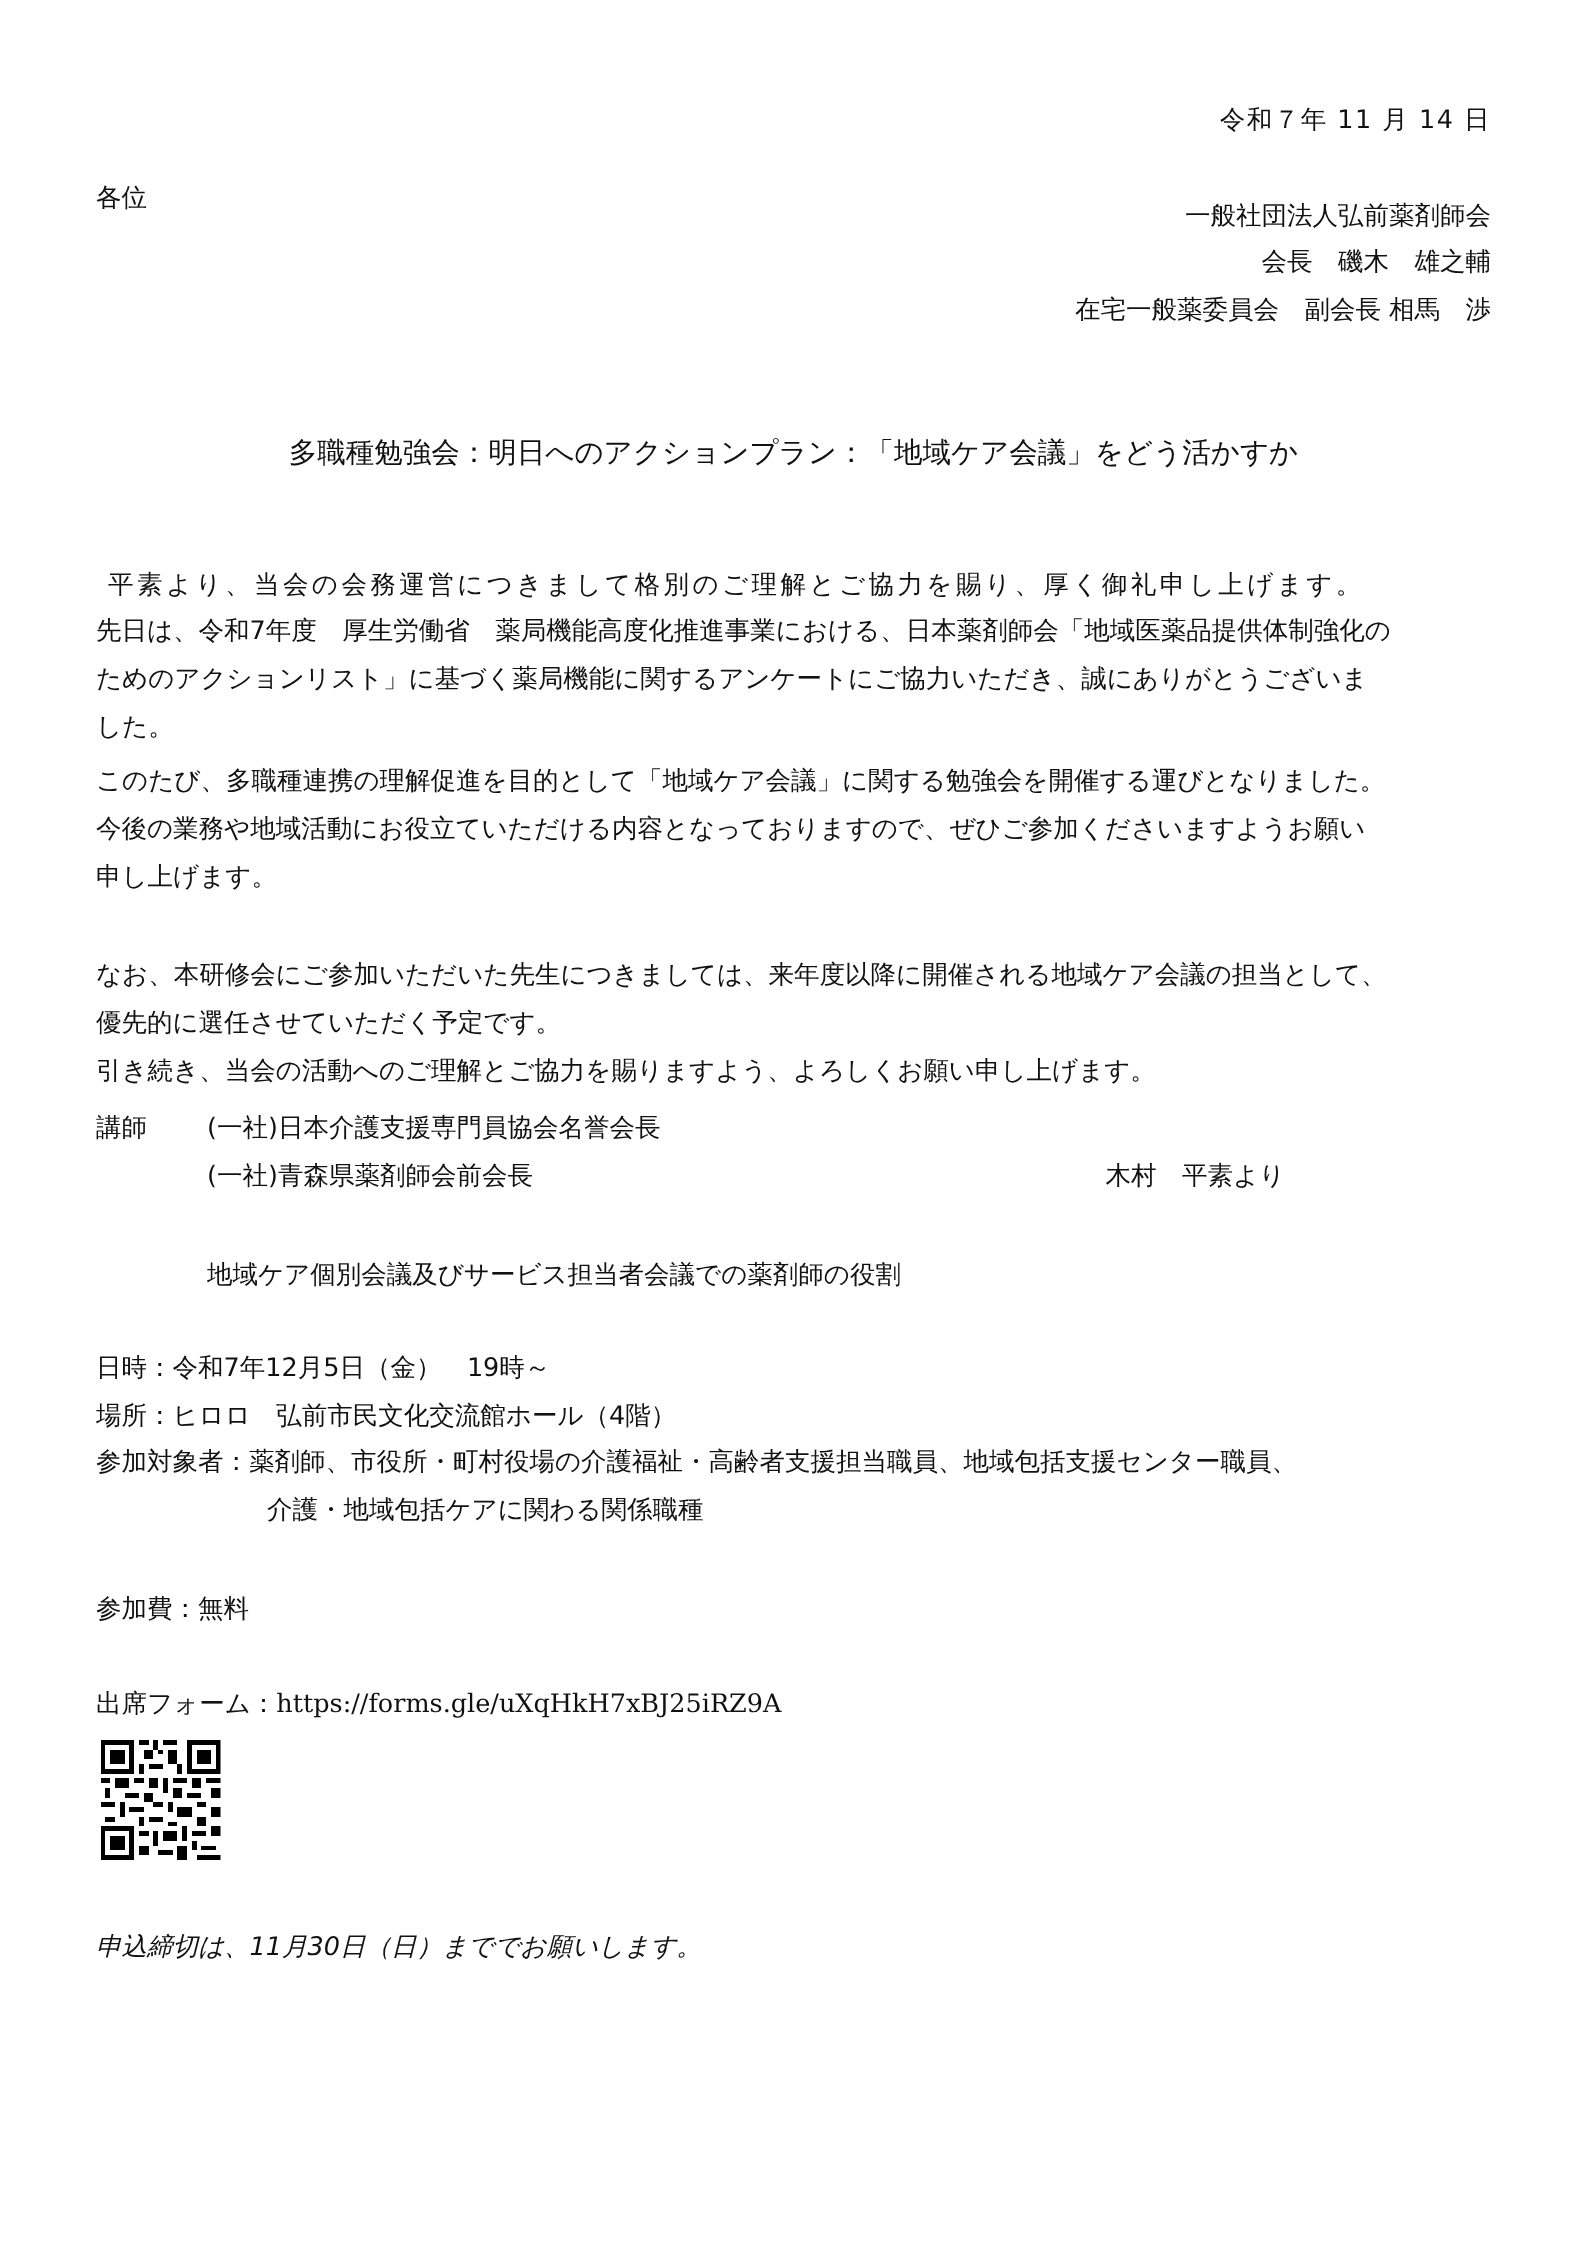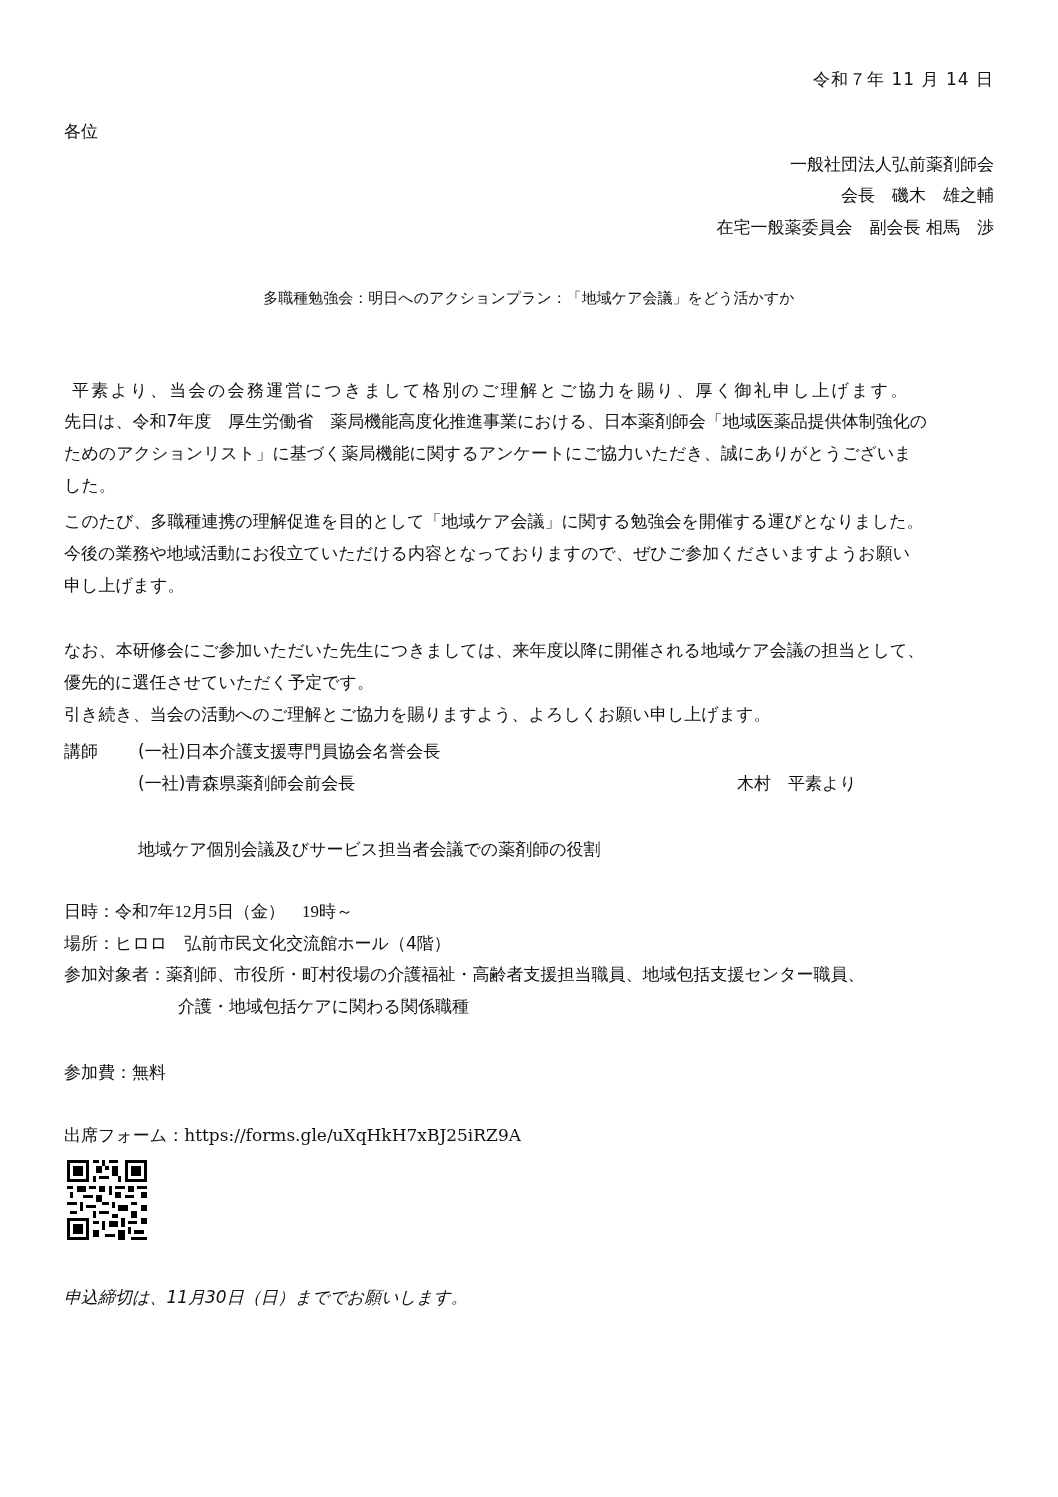--- a/index.html
+++ b/index.html
@@ -3,46 +3,46 @@
   <meta charset="utf-8">
   <style>
     html, body { margin: 0; padding: 0; background: #ffffff; }
     body {
       width: 1058px; height: 1497px; position: relative; overflow: hidden;
       font-family: "DejaVu Sans", "Liberation Sans", sans-serif;
       color: #111111;
       font-size: 17px;
     }
     .abs { position: absolute; white-space: nowrap; }
-    .right { text-align: left; margin-top: 20px; }
+    .right { text-align: left; }
     .date { right: 64px; top: 68px; font-size: 17px; letter-spacing: 1px; }
     .addressee { left: 64px; top: 84px; margin-top: 36px; }
     .sender { right: 64px; line-height: 31px; }
     .sender1 { top: 129px; }
     .sender2 { top: 160px; }
     .sender3 { top: 192px; }
-    .title { left: 0; width: 1058px; top: 289px; text-align: center; font-size: 15px; }
+    .title { left: 0; width: 1058px; top: 289px; text-align: center; font-size: 19px; }
     .para { left: 64px; line-height: 31.5px; font-size: 17px; margin-top: 25px; }
     .p1 { top: 350px; letter-spacing: 2.3px; }
     .p2 { top: 381px; }
     .p3 { top: 413px; }
     .p4 { top: 445px; }
     .p5 { top: 481px; }
     .p6 { top: 513px; }
     .p7 { top: 545px; }
     .p8 { top: 610px; }
     .p9 { top: 642px; }
     .p10 { top: 674px; }
     .lect-label { left: 64px; top: 740px; }
     .lect-1 { left: 138px; top: 740px; }
     .lect-2 { left: 138px; top: 772px; }
     .lect-name { left: 737px; top: 772px; }
     .lect-topic { left: 138px; top: 838px; }
     .info { left: 64px; }
-    .i-date { top: 900px; font-family: Liberation Serif, serif; }
+    .i-date { top: 900px; }
     .i-place { top: 932px; }
     .i-target1 { top: 963px; text-align: right; }
     .i-target2 { left: 178px; top: 995px; }
     .i-fee { top: 1061px; }
     .i-form { top: 1124px; }
     .i-form .url { font-family: "DejaVu Serif", "Liberation Serif", serif; }
     .qr { left: 67px; top: 1160px; width: 80px; height: 80px; }
     .deadline { left: 64px; top: 1286px; font-style: italic; }
   </style>
 </head>

